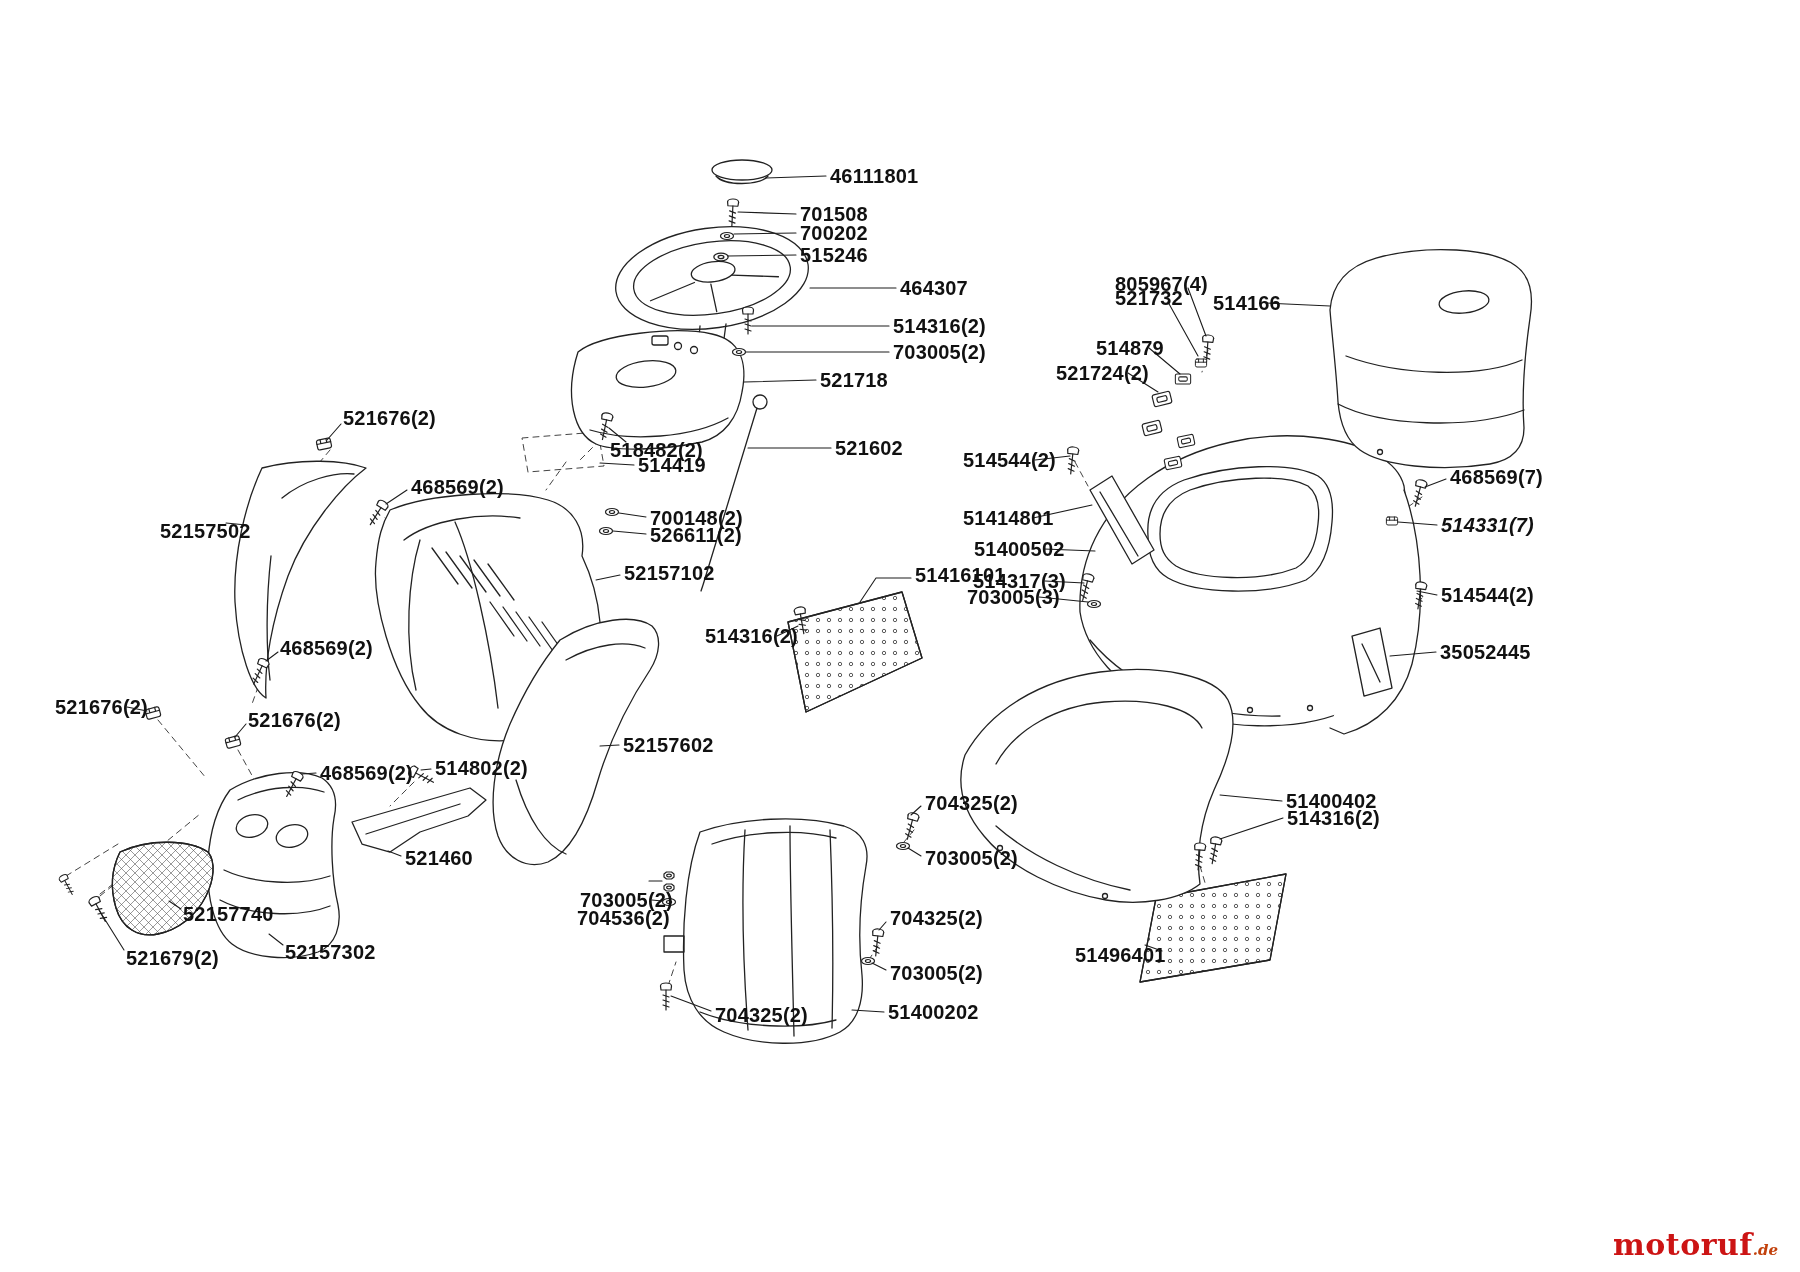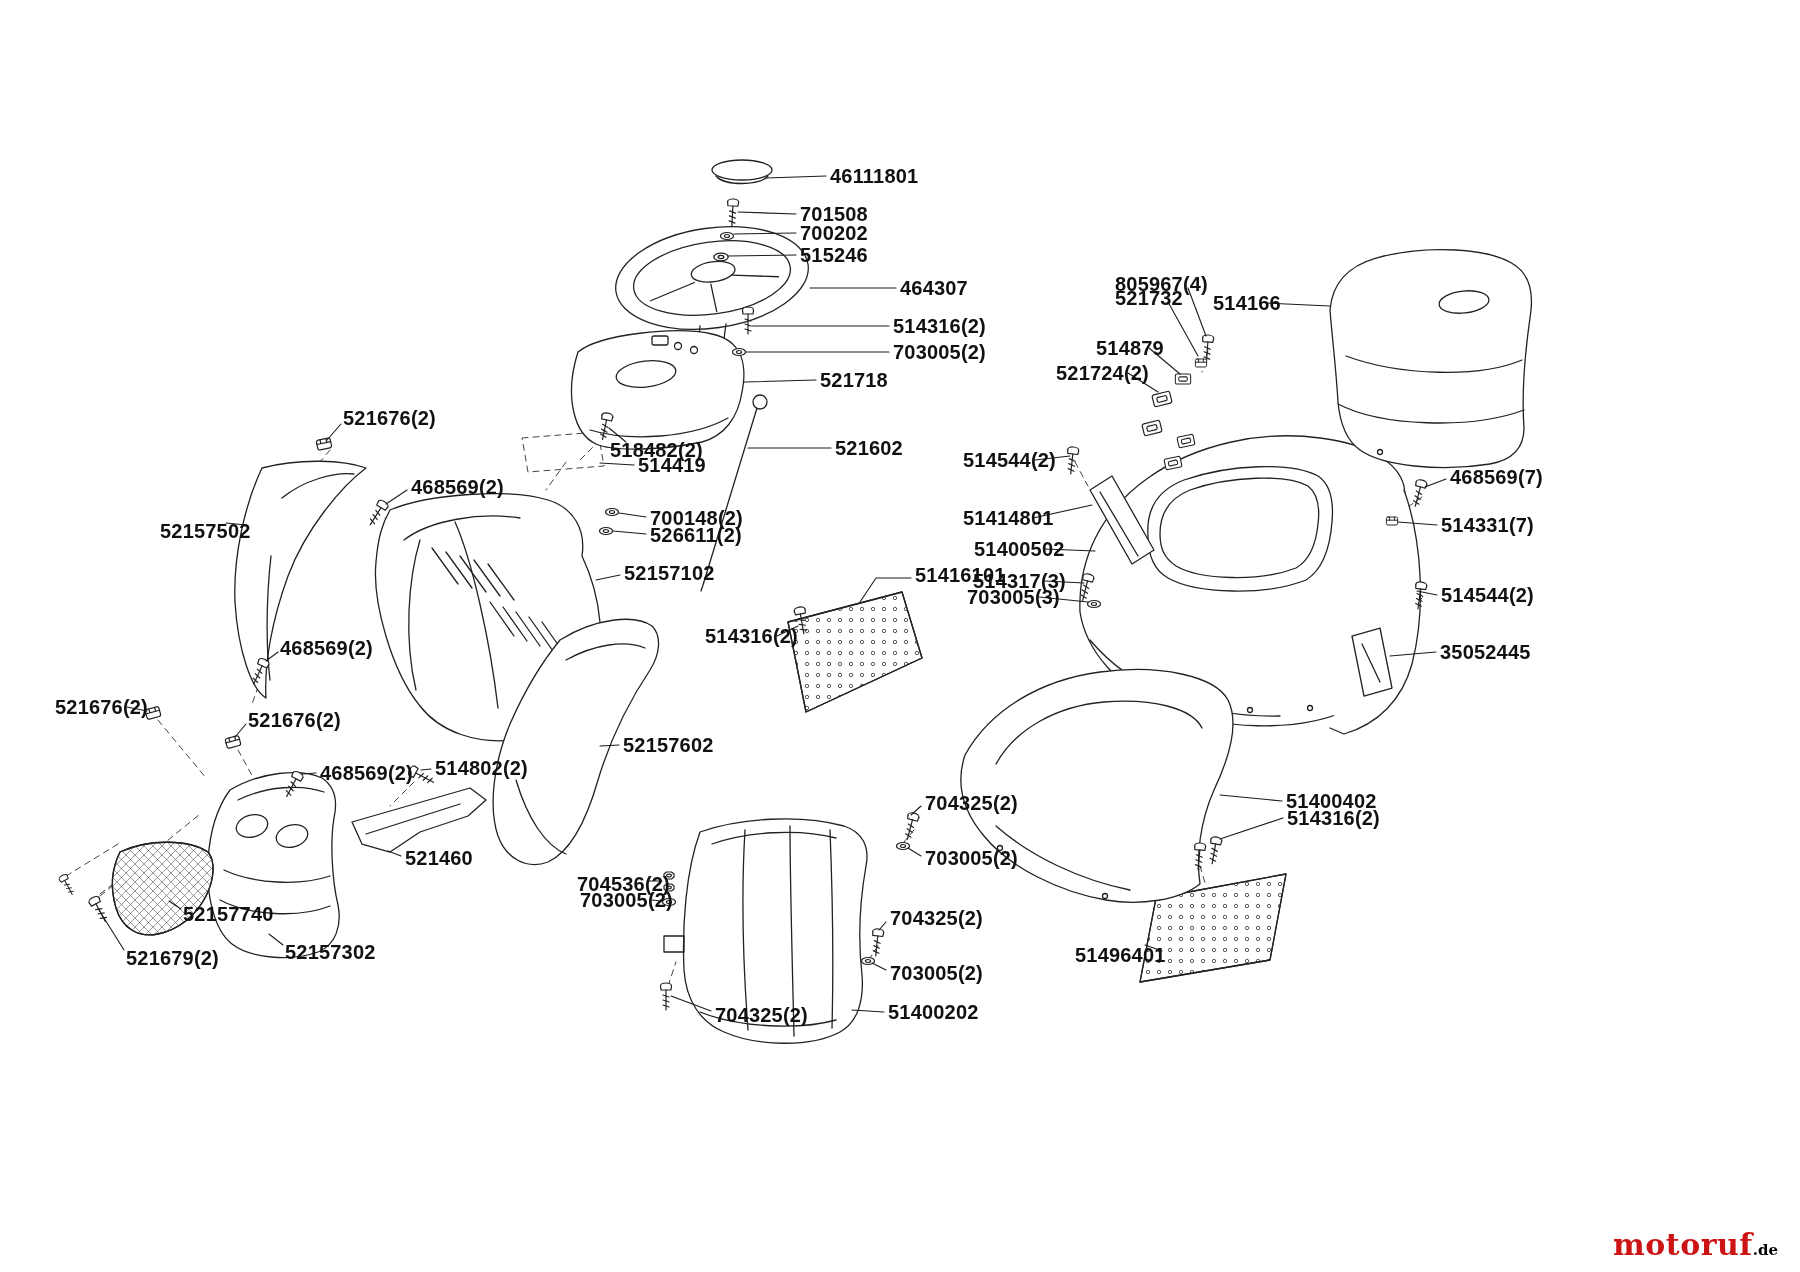--- a/index.html
+++ b/index.html
@@ -316,52 +316,52 @@
       <div class="part-label" style="left: 1096px; top: 348px;">514879</div>
       <div class="part-label" style="left: 1056px; top: 373px;">521724(2)</div>
       <div class="part-label" style="left: 963px; top: 460px;">514544(2)</div>
       <div class="part-label" style="left: 963px; top: 518px;">51414801</div>
       <div class="part-label" style="left: 974px; top: 549px;">51400502</div>
       <div class="part-label" style="left: 915px; top: 575px;">51416101</div>
       <div class="part-label" style="left: 973px; top: 581px;">514317(3)</div>
       <div class="part-label" style="left: 967px; top: 597px;">703005(3)</div>
       <div class="part-label" style="left: 705px; top: 636px;">514316(2)</div>
       <div class="part-label" style="left: 1450px; top: 477px;">468569(7)</div>
-      <div class="part-label" style="left: 1441px; top: 525px;">514331(7)</div>
+      <div class="part-label" style="left: 1441px; top: 525px; font-style: italic;">514331(7)</div>
       <div class="part-label" style="left: 1441px; top: 595px;">514544(2)</div>
       <div class="part-label" style="left: 1440px; top: 652px;">35052445</div>
       <div class="part-label" style="left: 343px; top: 418px;">521676(2)</div>
       <div class="part-label" style="left: 610px; top: 450px;">518482(2)</div>
       <div class="part-label" style="left: 638px; top: 465px;">514419</div>
       <div class="part-label" style="left: 835px; top: 448px;">521602</div>
       <div class="part-label" style="left: 411px; top: 487px;">468569(2)</div>
       <div class="part-label" style="left: 160px; top: 523px; margin-top: 8px;">52157502</div>
       <div class="part-label" style="left: 650px; top: 518px;">700148(2)</div>
       <div class="part-label" style="left: 650px; top: 535px;">526611(2)</div>
       <div class="part-label" style="left: 624px; top: 573px;">52157102</div>
       <div class="part-label" style="left: 280px; top: 648px;">468569(2)</div>
       <div class="part-label" style="left: 55px; top: 707px;">521676(2)</div>
       <div class="part-label" style="left: 248px; top: 720px;">521676(2)</div>
       <div class="part-label" style="left: 623px; top: 745px;">52157602</div>
       <div class="part-label" style="left: 320px; top: 773px;">468569(2)</div>
       <div class="part-label" style="left: 435px; top: 768px;">514802(2)</div>
       <div class="part-label" style="left: 405px; top: 858px;">521460</div>
-      <div class="part-label" style="left: 577px; top: 884px;">704536(2)</div>
+      <div class="part-label" style="left: 577px; top: 918px;">704536(2)</div>
       <div class="part-label" style="left: 580px; top: 900px;">703005(2)</div>
       <div class="part-label" style="left: 183px; top: 914px;">52157740</div>
       <div class="part-label" style="left: 126px; top: 958px;">521679(2)</div>
       <div class="part-label" style="left: 285px; top: 952px;">52157302</div>
       <div class="part-label" style="left: 925px; top: 803px;">704325(2)</div>
       <div class="part-label" style="left: 925px; top: 858px;">703005(2)</div>
       <div class="part-label" style="left: 890px; top: 918px;">704325(2)</div>
       <div class="part-label" style="left: 890px; top: 973px;">703005(2)</div>
       <div class="part-label" style="left: 715px; top: 1015px;">704325(2)</div>
       <div class="part-label" style="left: 888px; top: 1012px;">51400202</div>
       <div class="part-label" style="left: 1286px; top: 801px;">51400402</div>
       <div class="part-label" style="left: 1287px; top: 818px;">514316(2)</div>
       <div class="part-label" style="left: 1075px; top: 945px; margin-top: 10px;">51496401</div>
     </div>
 
 <div class="watermark">
-  <span class="brand" style="color: rgb(204, 20, 20);">motoruf</span><span class="tld" style="color: #000000;">.de</span>
+  <span class="brand" style="color: rgb(204, 20, 20);">motoruf</span><span class="tld" style="color: #c2410c; font-style: italic;">.de</span>
 </div>
 
 </div>
 
 </body></html>

